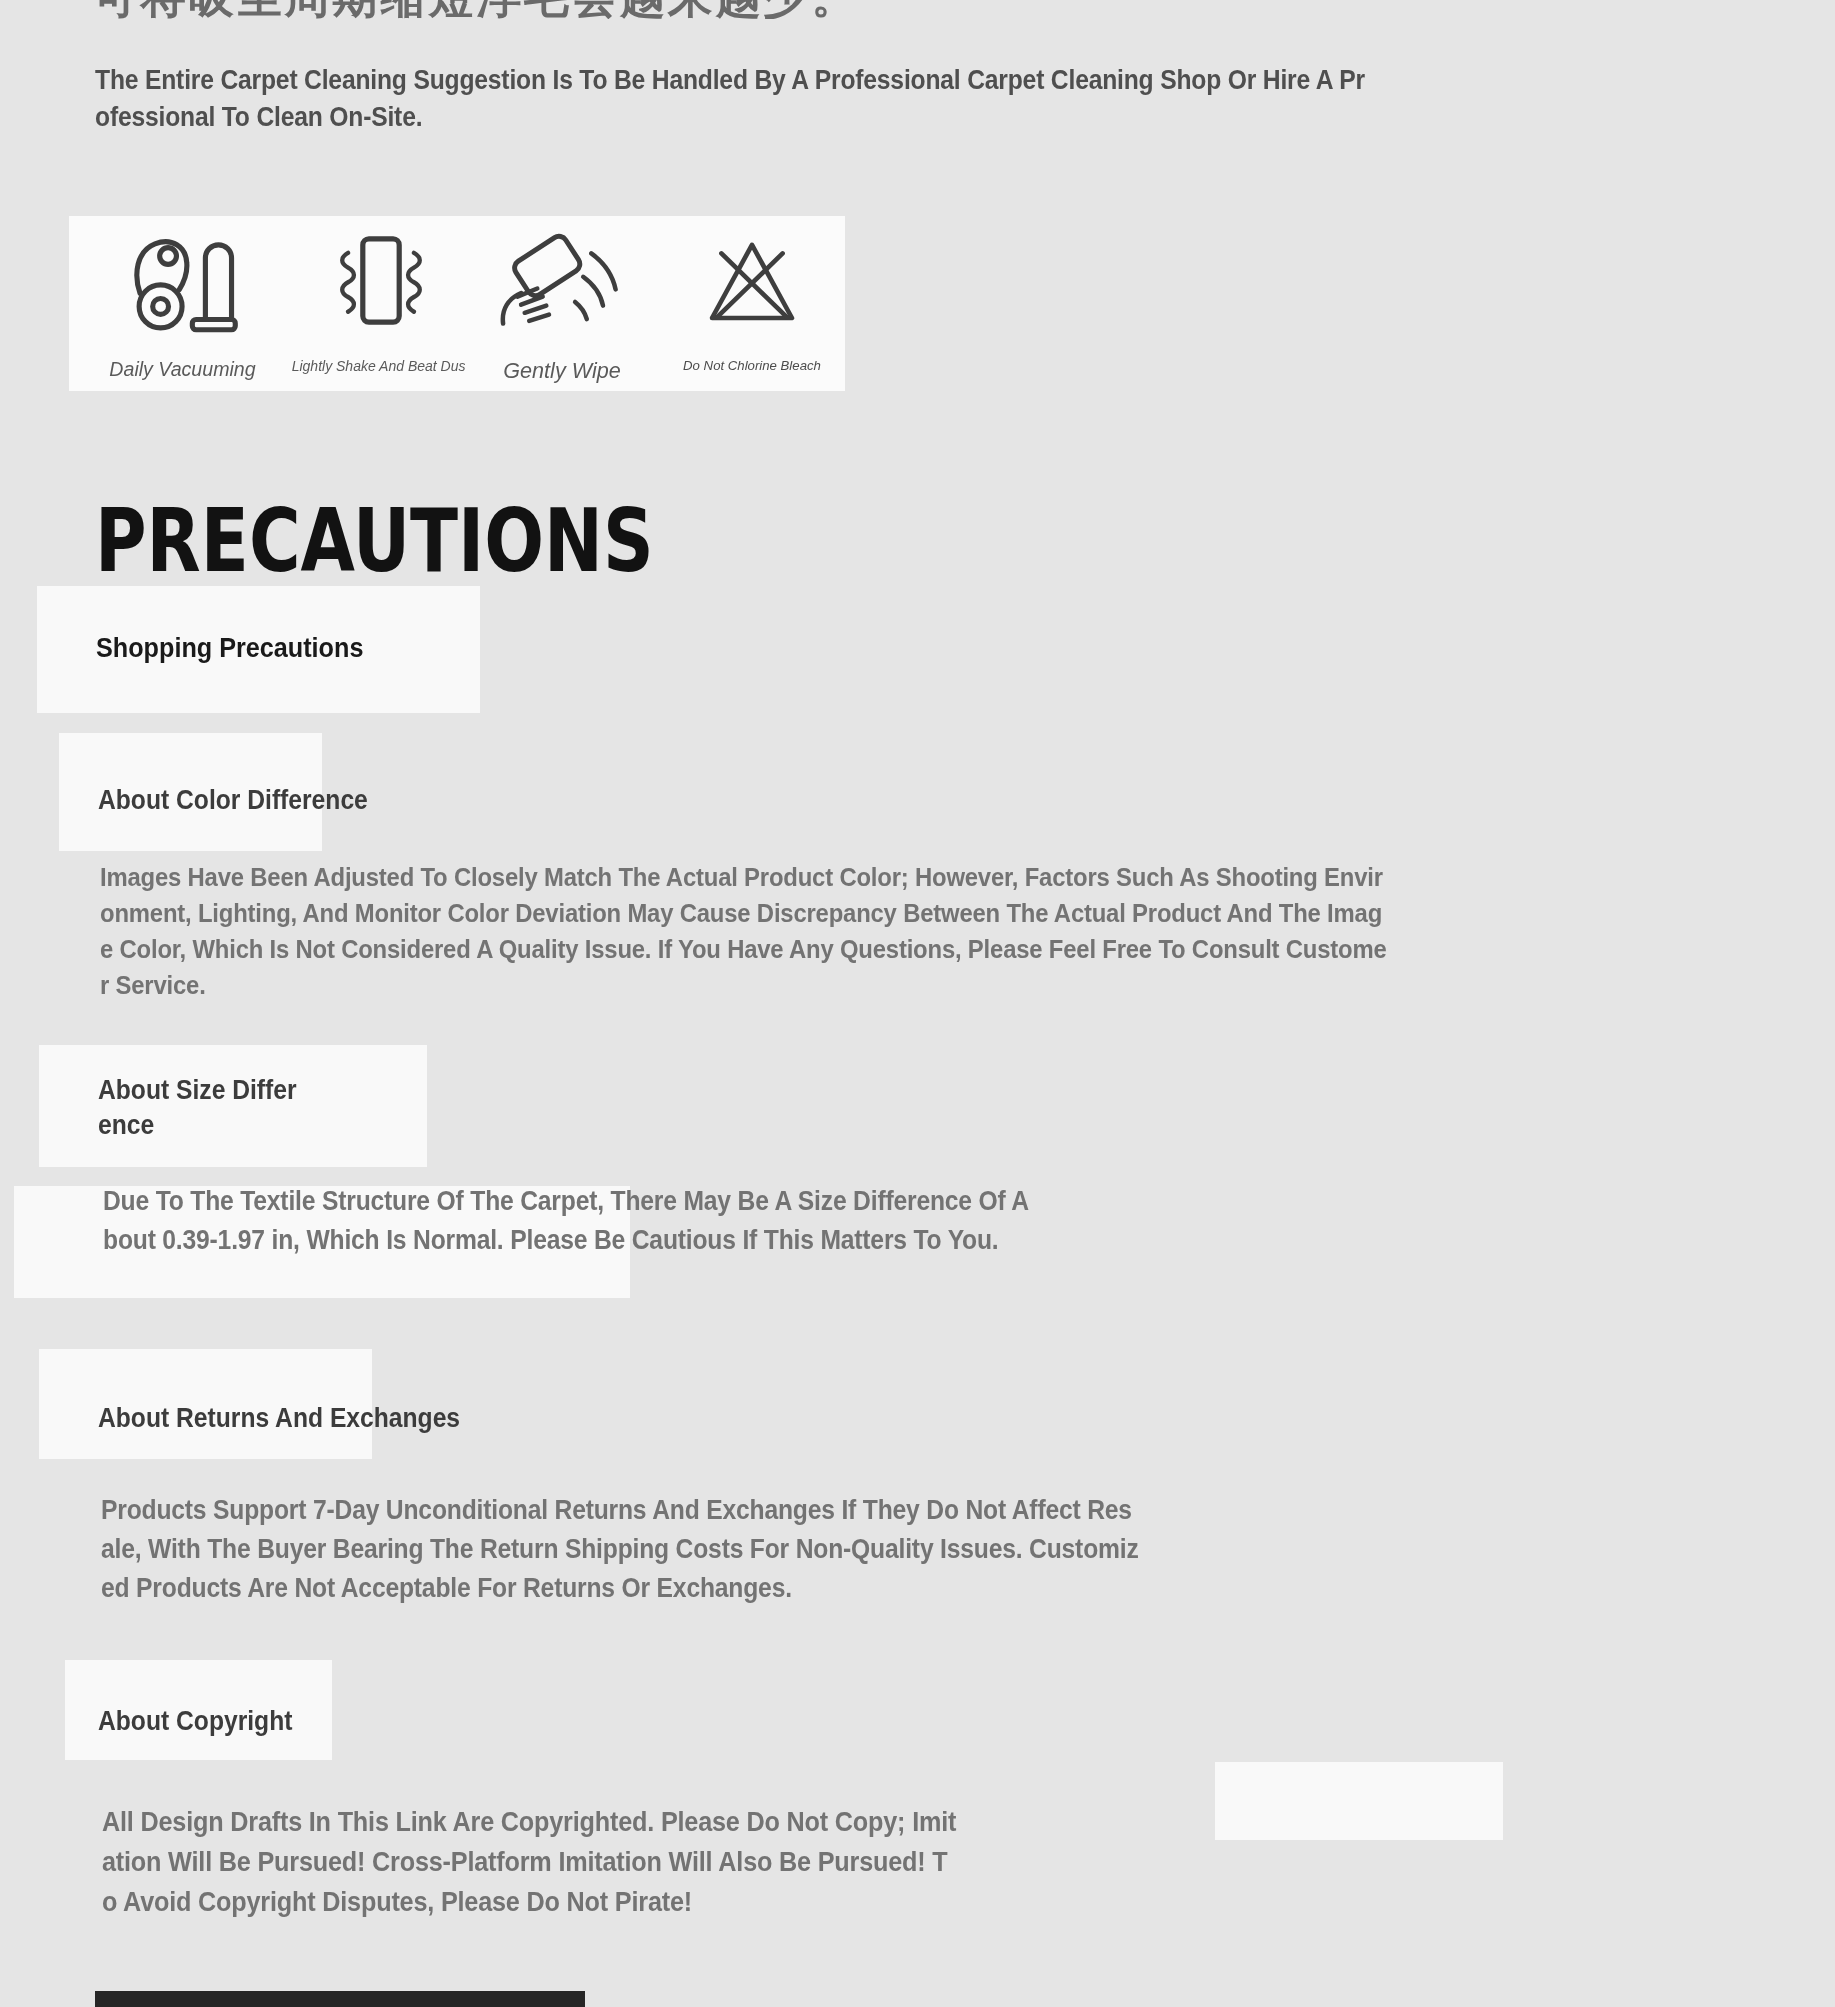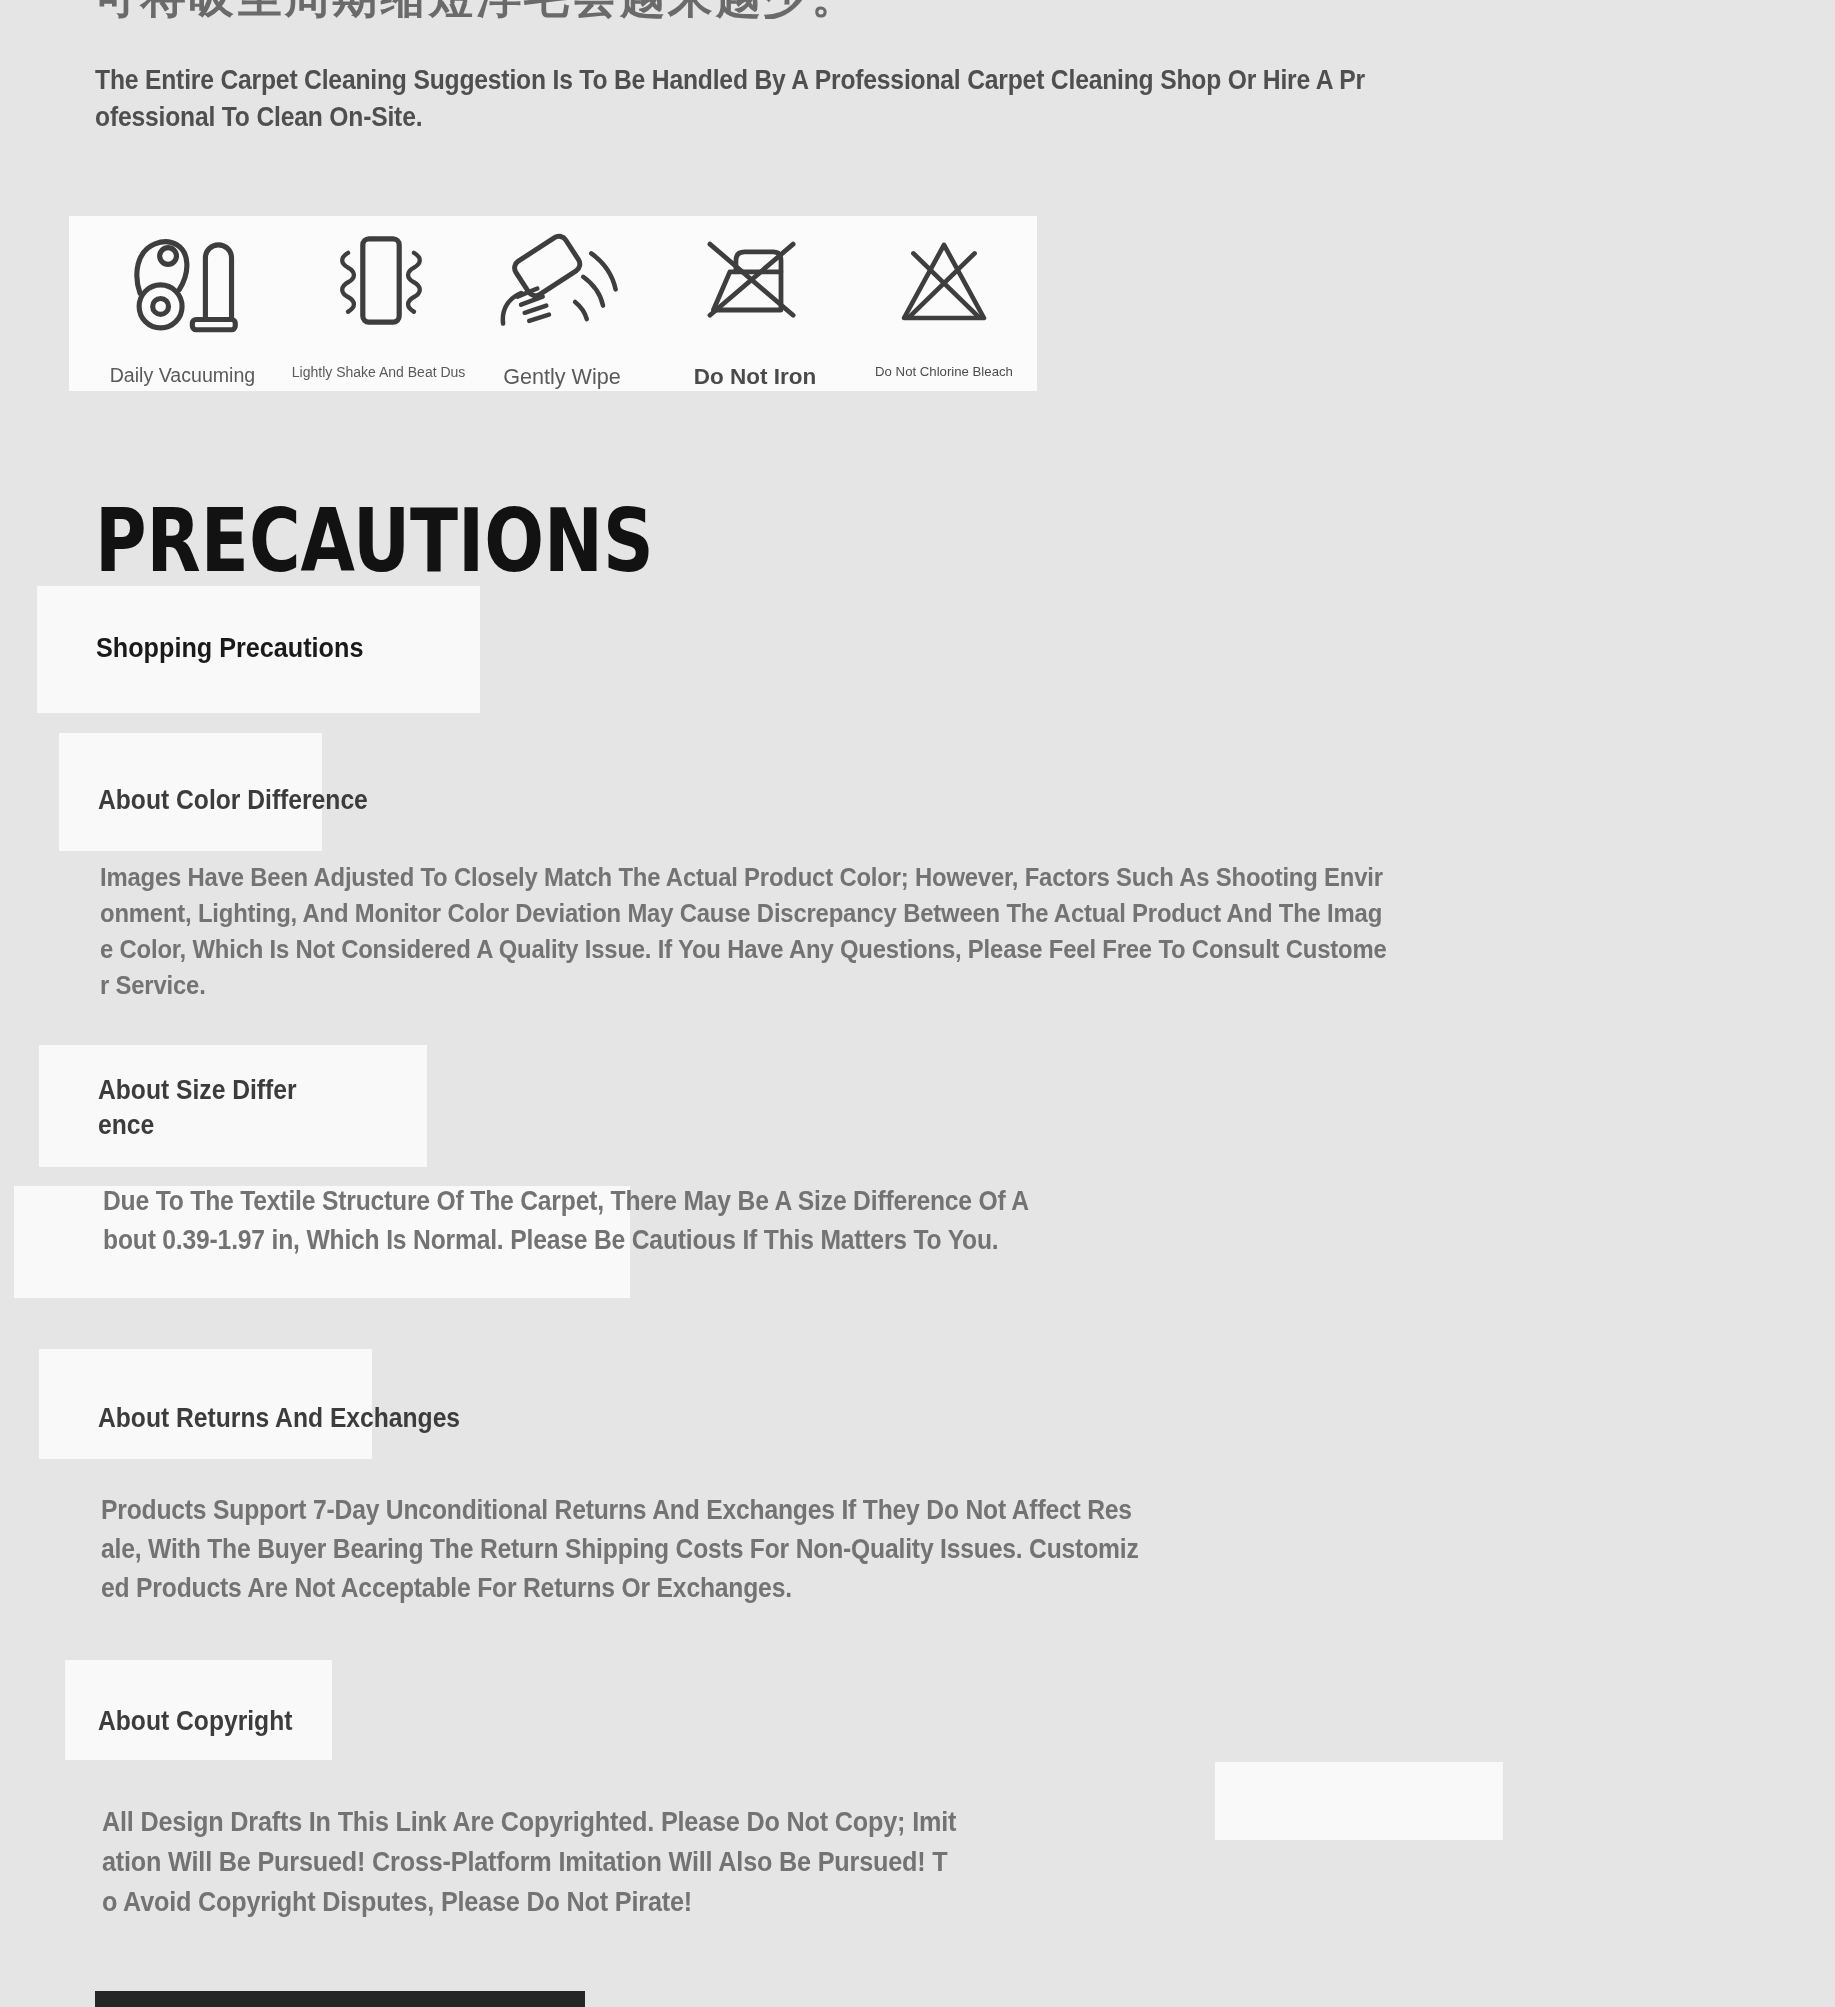--- a/index.html
+++ b/index.html
@@ -22,21 +22,21 @@
   }
 
   .icons-row{position:absolute;left:69px;top:216px;display:flex;align-items:flex-start;}
   .icon-cell{
     display:flex;flex-direction:column;align-items:center;justify-content:flex-start;
     padding-top:11.8px;height:163px;background:#fbfbfb;
   }
   .c1{width:227px;} .c2{width:169px;} .c3{width:194px;align-items:center;} .c4{width:192px;} .c5{width:186px;}
   .icon-art{height:112px;display:flex;align-items:center;justify-content:center;}
   .icon-art svg{display:block;}
-  .icon-label{margin-top:24px;white-space:nowrap;color:#5a5a5a;}
+  .icon-label{margin-top:18px;white-space:nowrap;color:#5a5a5a;font-style:italic;}
   .lab-lg {font-size:19.6px;}
   .lab-sm {font-size:14px;}
   .lab-lg2{font-size:21.6px;}
   .lab-bold{font-size:22.5px;font-weight:700;color:#4a4a4a;}
   .lab-xs {font-size:13.2px;color:#4c4c4c;}
 
   .banner{
     position:absolute;left:95px;top:496px;
     font-family:"DejaVu Sans",sans-serif;font-size:88px;font-weight:900;
     color:#121212;line-height:90px;letter-spacing:0px;white-space:nowrap;
@@ -115,31 +115,20 @@
           <path class="stroke-thin" d="M38 92 l24 -8"></path>
           <path class="stroke-thin" d="M43 101 l22 -7"></path>
           <path class="stroke-thin" d="M112 26 q22 16 27 40"></path>
           <path class="stroke-thin" d="M103 52 q18 13 22 32"></path>
           <path class="stroke-thin" d="M94 80 q10 8 13 19"></path>
         </svg>
       </div>
       <div class="icon-label lab-lg2">Gently Wipe</div>
     </div>
 
-    <div class="icon-cell c4">
-      <div class="icon-art">
-        <svg width="104" height="104" viewBox="0 0 120 120">
-          <path class="stroke" d="M38 46 V33 q0 -10 10 -10 h33 q9 0 9 10 v13"></path>
-          <path class="stroke" d="M12 90 L31 46 h59 v44 z"></path>
-          <path class="stroke" d="M8 14 L104 96"></path>
-          <path class="stroke" d="M104 14 L8 96"></path>
-        </svg>
-      </div>
-      <div class="icon-label lab-bold">Do Not Iron</div>
-    </div>
 
     <div class="icon-cell c5">
       <div class="icon-art">
         <svg width="102" height="102" viewBox="0 0 120 120">
           <path class="stroke" d="M60 14 L107 100 H13 Z"></path>
           <path class="stroke" d="M24 24 L101 99"></path>
           <path class="stroke" d="M96 24 L19 99"></path>
         </svg>
       </div>
       <div class="icon-label lab-xs">Do Not Chlorine Bleach</div>

